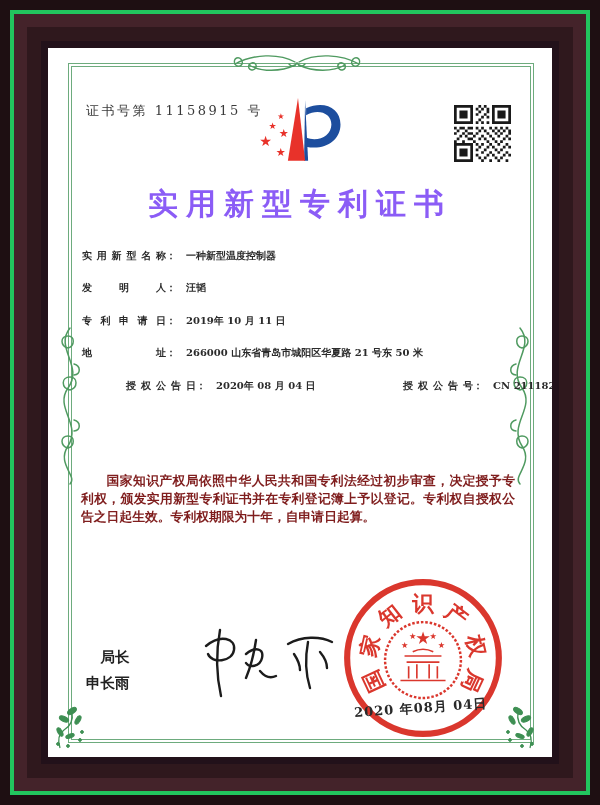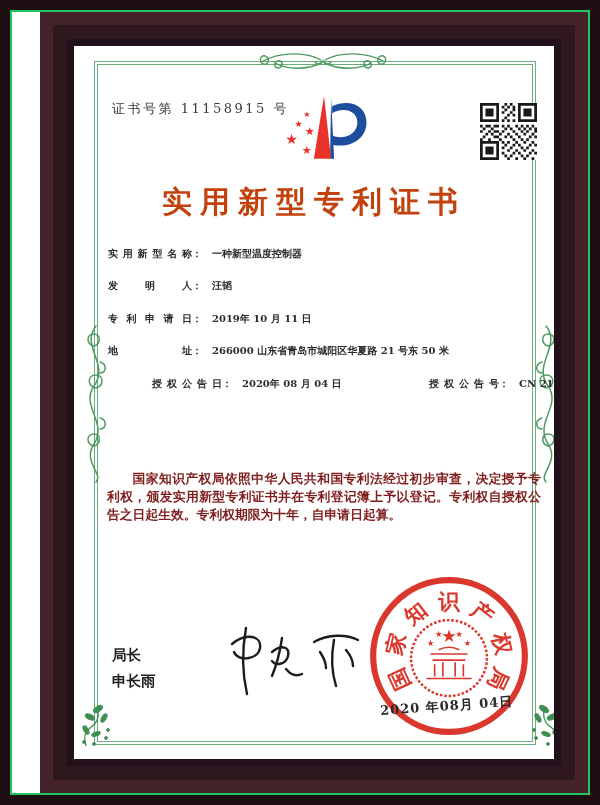--- a/index.html
+++ b/index.html
@@ -1,40 +1,40 @@
 <!DOCTYPE html>
 <html><head>
 <meta charset="utf-8">
 <style>
   html,body{margin:0;padding:0;}
   body{width:600px;height:805px;font-family:"DejaVu Serif","Liberation Serif",serif;}
   .page{width:600px;height:805px;position:relative;}
   
   .f1{width:100%;height:100%;box-sizing:border-box;border:10px solid #1e0f12;}
-  .f2{width:100%;height:100%;box-sizing:border-box;border:2px solid #22c55e;padding-left:28px;}
+  .f2{width:100%;height:100%;box-sizing:border-box;border:4px solid #22c55e;}
   .f3{width:100%;height:100%;box-sizing:border-box;border:13px solid #44232a;}
   .f4{width:100%;height:100%;box-sizing:border-box;border:14px solid #2f181d;}
   .f5{width:100%;height:100%;box-sizing:border-box;border:7px solid #22111a;}
   .mat{width:100%;height:100%;background:#ffffff;position:relative;overflow:hidden;}
   .green-border{position:absolute;left:20px;right:18px;top:15px;bottom:14px;border:4px double #6dab7d;}
   .orn{position:absolute;pointer-events:none;}
   .cert-no{position:absolute;left:38px;top:54px;font-size:13px;letter-spacing:2.5px;color:#3a3a3a;}
   .logo{position:absolute;left:196px;top:40px;width:108px;height:86px;}
   .qr{position:absolute;left:406px;top:57px;width:57px;height:57px;}
-  .title{position:absolute;left:0;right:0;top:136px;text-align:center;font-size:30px;font-weight:700;letter-spacing:8px;color:#c2410c;}
+  .title{position:absolute;left:0;right:0;top:136px;text-align:center;font-size:30px;font-weight:700;letter-spacing:8px;color:#8b5cf6;}
   .fields{position:absolute;left:34px;top:201px;right:28px;}
   .row{height:32.4px;font-size:10px;font-weight:700;color:#2b2b2b;white-space:nowrap;}
   .lbl{display:inline-block;width:84px;text-align:justify;text-align-last:justify;vertical-align:top;}
   .lbl5{display:inline-block;width:70px;text-align:justify;text-align-last:justify;vertical-align:top;margin-left:44px;}
   .val{margin-left:10px;}
   .grant-pair{display:inline-block;}
   .grant-pair+.grant-pair{margin-left:40px;}
   .body-text{position:absolute;left:33px;top:424px;width:434px;font-size:12.8px;line-height:17.8px;color:#7f1d1d;text-align:justify;}
   .body-text p{margin:0;text-indent:2em;font-weight:600;}
-  .officer{position:absolute;left:38px;top:596px;font-size:14.5px;font-weight:700;color:#222;line-height:26px;}
+  .officer{position:absolute;left:38px;top:596px;font-size:14.5px;font-weight:700;color:#222;line-height:26px;text-align:right;}
   .sig{position:absolute;left:146px;top:568px;width:150px;height:92px;}
   .seal{position:absolute;left:293px;top:528px;width:164px;height:164px;opacity:.93;}
   .seal-date{position:absolute;left:306px;top:650px;width:170px;font-size:13px;font-weight:700;color:#2a2a2a;letter-spacing:1px;transform:rotate(-4deg);white-space:nowrap;}
   svg{display:block;}
 </style>
 </head>
 <body>
 
 <div class="page">
 <div class="f1">

